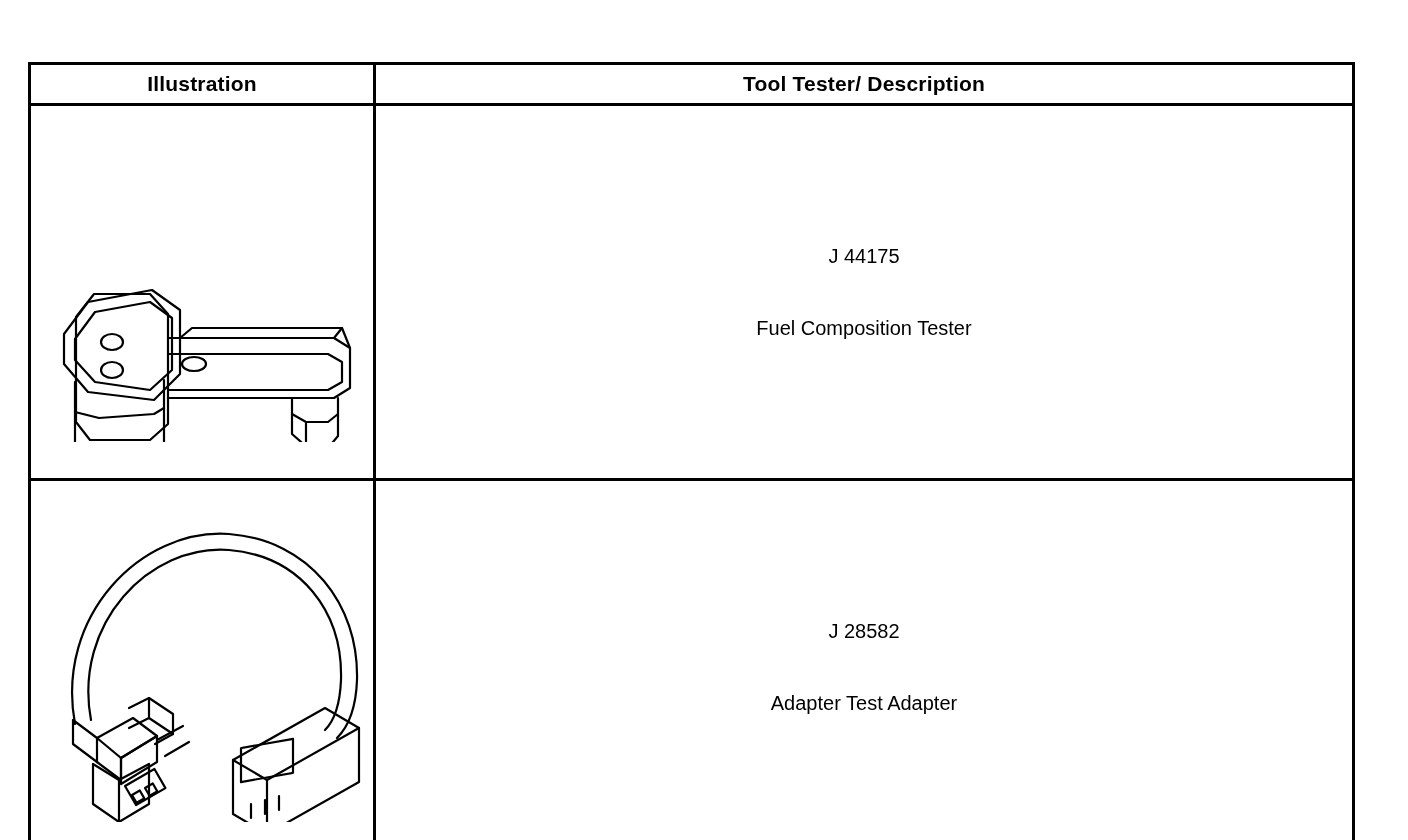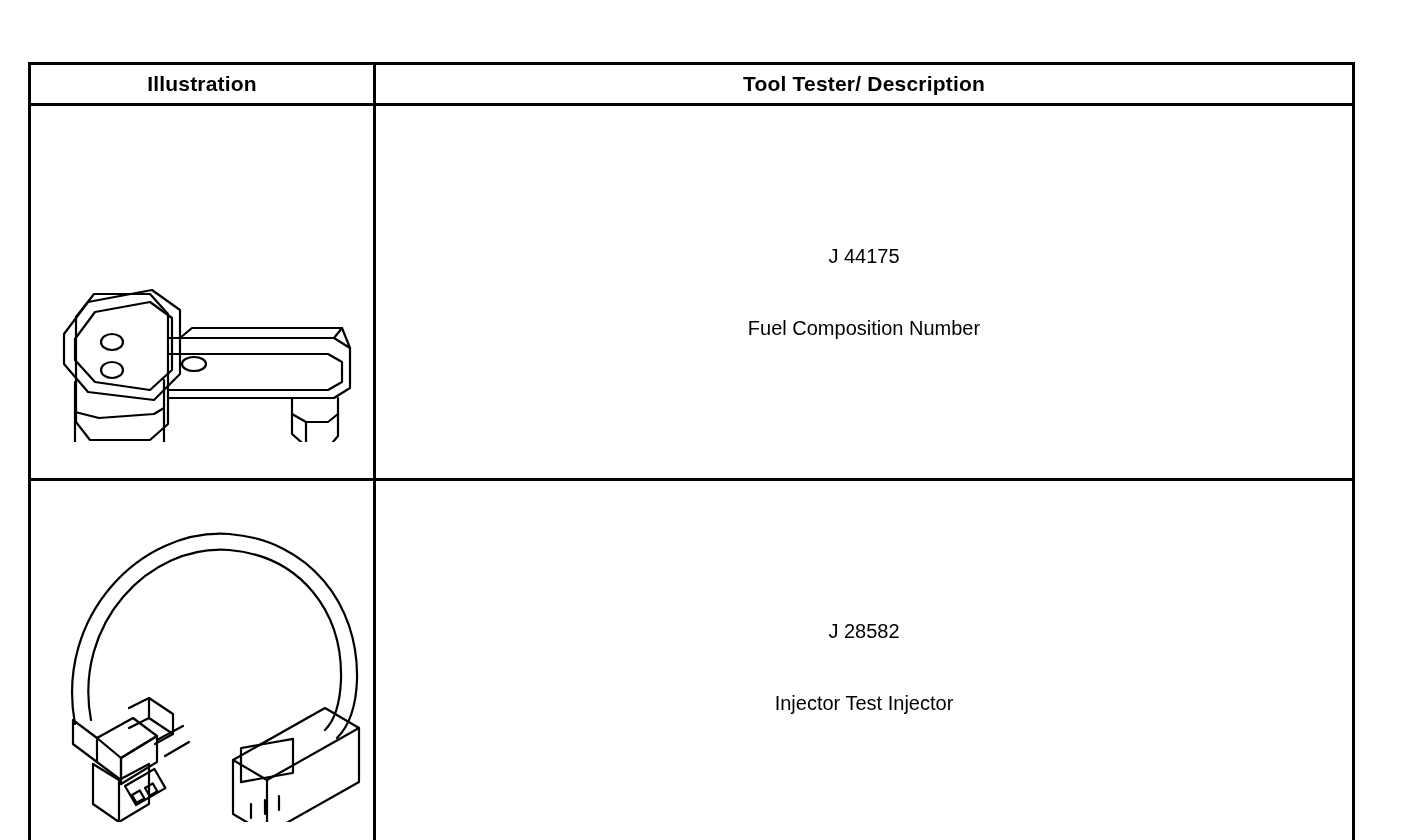--- a/index.html
+++ b/index.html
@@ -128,21 +128,21 @@
                 <path d="M250 256 L250 292 L266 306 L286 306 L296 294 L296 256"></path>
                 <path d="M250 272 L264 280 L286 280 L296 272"></path>
                 <path d="M264 280 L264 306"></path>
               </g>
             </svg>
           </span>
         </td>
         <td class="desc-cell">
           <span class="desc-inner">
             <span class="desc-number">J 44175</span>
-            <span class="desc-label">Fuel Composition Number</span>
+            <span class="desc-label">Fuel Composition Tester</span>
           </span>
         </td>
       </tr>
 
       <tr>
         <td class="illus-cell">
           <span>
             <svg class="illus-svg" width="330" height="310" viewBox="0 0 330 310" aria-hidden="true">
               <g fill="none" stroke="#000000" stroke-width="2.2" stroke-linejoin="round" stroke-linecap="round">
 
@@ -173,21 +173,21 @@
                 <path d="M230 268 L322 216"></path>
                 <rect x="204" y="272" width="52" height="34" transform="skewY(-10)"></rect>
                 <path d="M214 292 L214 306 M228 288 L228 302 M242 284 L242 298"></path>
               </g>
             </svg>
           </span>
         </td>
         <td class="desc-cell">
           <span class="desc-inner">
             <span class="desc-number">J 28582</span>
-            <span class="desc-label">Injector Test Injector</span>
+            <span class="desc-label">Adapter Test Adapter</span>
           </span>
         </td>
       </tr>
 
     </tbody>
   </table>
 
 </div>
 
 </body></html>

